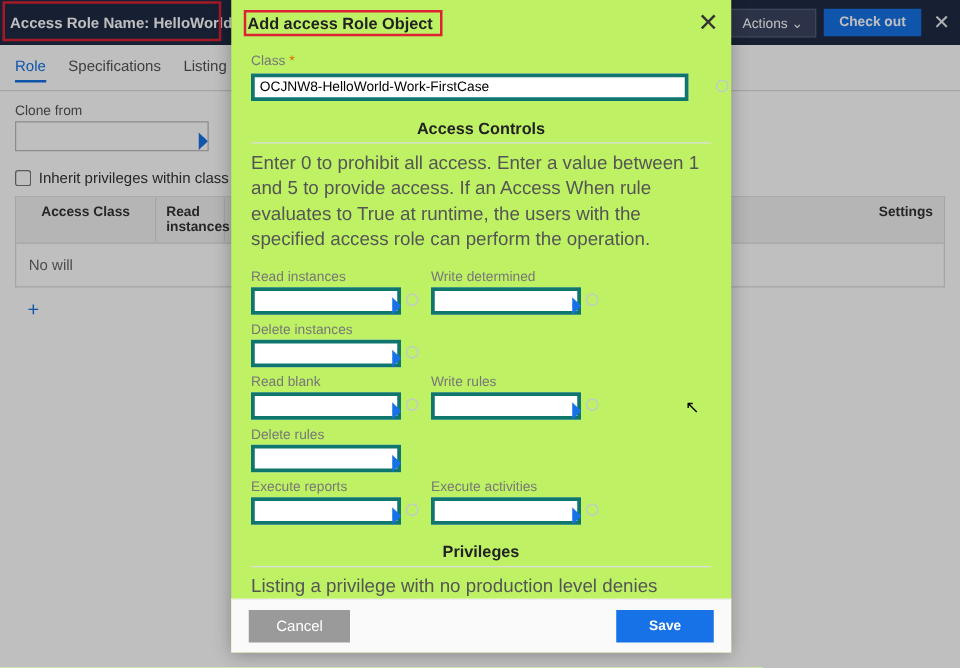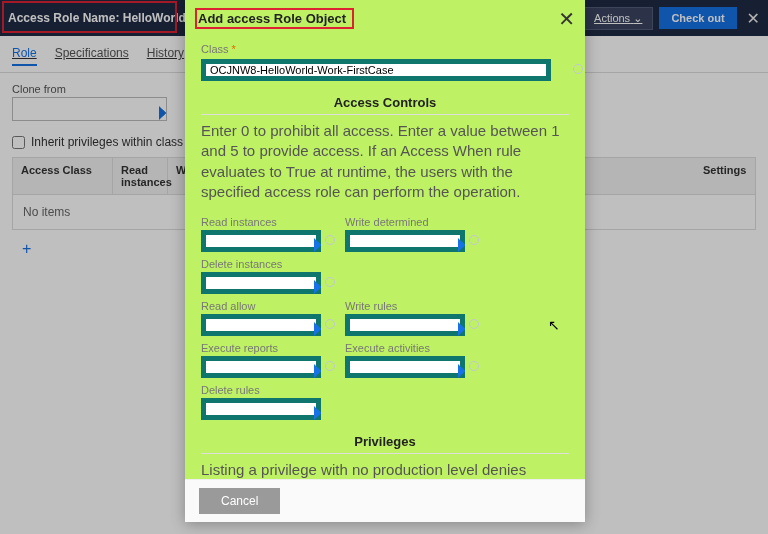--- a/index.html
+++ b/index.html
@@ -8,59 +8,59 @@
   
   .backdrop { position: absolute; inset: 0; background: rgba(0,0,0,0.25); }
   
   
   .page { position: absolute; inset: 0; }
   .header-bar { background: #1f2a44; color: #fff; height: 36px; display: flex; align-items: center; padding: 0 8px; justify-content: space-between; }
   .hdr-left { display: flex; align-items: center; gap: 10px; font-size: 12px; }
   .hdr-title { font-weight: bold; }
   .hdr-sub { opacity: .9; font-size: 11px; }
   .hdr-right { display: flex; align-items: center; gap: 6px; }
-  .btn-dark { background: #3b4560; color: #fff; border: 1px solid #525c78; padding: 4px 10px; font-size: 11px; cursor: pointer; text-decoration: underline; }
+  .btn-dark { background: #3b4560; color: #fff; border: 1px solid #525c78; padding: 4px 10px; font-size: 11px; cursor: pointer; }
   .btn-primary { background: #1672e6; color: #fff; border: none; padding: 5px 12px; font-size: 11px; cursor: pointer; font-weight: bold; }
   .btn-secondary { background: #9a9a9a; color: #fff; border: none; padding: 6px 22px; font-size: 12px; cursor: pointer; }
   .close-x { color: #eee; font-size: 16px; margin-left: 4px; cursor: pointer; }
   .redbox1 { position: absolute; border: 2px solid #d23; top: 1px; left: 2px; width: 175px; height: 32px; }
   
-  .tabs { display: flex; gap: 18px; padding: 6px 12px; border-bottom: 1px solid #ddd; font-size: 12px; text-decoration: underline; }
+  .tabs { display: flex; gap: 18px; padding: 6px 12px; border-bottom: 1px solid #ddd; font-size: 12px; }
   .tab { color: #555; padding: 4px 0; cursor: pointer; }
   .tab.active { color: #1672e6; border-bottom: 2px solid #1672e6; }
   
   .form-area { padding: 10px 12px; }
   .lbl { color: #555; font-size: 11px; margin-bottom: 2px; display: block; }
   .select-like { border: 1px solid #bbb; height: 24px; width: 155px; position: relative; background: #fff; }
   .select-like::after { content: ""; position: absolute; right: 2px; bottom: 2px; border: 5px solid transparent; border-top-color: #1672e6; border-right-color: #1672e6; transform: rotate(45deg); }
   .chk-row { margin: 14px 0 8px; display: flex; align-items: center; gap: 6px; font-size: 12px; color: #333; }
   
   .grid { border: 1px solid #ddd; margin: 6px 0; }
   .grid-head { display: flex; background: #f2f2f2; border-bottom: 1px solid #ddd; }
   .gh { padding: 6px 8px; font-size: 11px; font-weight: bold; border-right: 1px solid #ddd; }
-  .gh.a { width: 100px; }
+  .gh.a { width: 100px; margin-left: 12px; }
   .gh.b { width: 55px; }
   .gh.s { margin-left: auto; width: 60px; border-right: none; }
   .grid-body { padding: 10px; color: #666; font-size: 12px; }
   .plus { color: #1672e6; font-size: 16px; padding: 4px 10px; cursor: pointer; }
   
   
   .modal { position: absolute; top: 0; left: 185px; width: 400px; height: 522px; background: #bef264; box-shadow: 0 2px 14px rgba(0,0,0,.3); display: flex; flex-direction: column; }
   .modal-head { display: flex; justify-content: space-between; align-items: center; padding: 8px 10px; }
   .modal-title-wrap { border: 2px solid #d23; padding: 1px 6px 1px 1px; }
   .modal-title { font-size: 13px; font-weight: bold; color: #222; }
   .modal-close { font-size: 20px; cursor: pointer; color: #333; line-height: 1; }
   .modal-body { flex: 1; overflow-y: auto; padding: 0 16px 10px; position: relative; }
   .modal-foot { display: flex; justify-content: space-between; padding: 8px 14px; border-top: 1px solid #eee; background:#fafafa;gap:32px; }
   
   .sect-h { font-weight: bold; font-size: 13px; color: #222; margin: 14px 0 4px; border-bottom: 1px solid #ddd; padding-bottom: 4px; text-align: center; }
   .help { font-size: 15px; color: #555; line-height: 1.35; margin: 6px 0 8px; }
   .req::after { content: " *"; color: #e06a00; font-size: 11px;}
   .field-label { font-size: 11px; color: #777; margin: 6px 0 2px; display: block; }
-  .input { border: 5px solid #0f766e; height: 22px; width: 100%; font-size: 11px; padding: 2px 4px; }
+  .input { border: 3px solid #0f766e; height: 22px; width: 100%; font-size: 11px; padding: 2px 4px; }
   .input.sp { position: relative; }
   .sp-wrap { position: relative; width: 120px; display: inline-block; }
   .sp-wrap .tri { position: absolute; right: 2px; bottom: 2px; width: 0; height: 0; border: 5px solid transparent; border-top-color: #1672e6; border-right-color: #1672e6; transform: rotate(45deg); }
   .sp-wrap .dot { position: absolute; right: -14px; top: 5px; width: 10px; height: 10px; border: 1px solid #c0c7d4; border-radius: 50%; }
   .row2 { display: flex; gap: 24px; }
   .col { flex: 0 0 auto; }
   .class-wrap { position: relative; margin-top: 4px; }
   .class-wrap .input { width: 350px; }
   .class-wrap .dot { position: absolute; right: -14px; top: 5px; width: 10px; height: 10px; border: 1px solid #c0c7d4; border-radius: 50%; }
   
@@ -87,40 +87,40 @@
       <button class="btn-dark"><span>Actions</span> <span>⌄</span></button>
       <button class="btn-primary">Check out</button>
       <span class="close-x">✕</span>
     </div>
   </div>
   <div class="redbox1"></div>
 
   <div class="tabs">
     <div class="tab active">Role</div>
     <div class="tab">Specifications</div>
-    <div class="tab">History</div>
+    <div class="tab">Listing</div>
   </div>
 
   <div class="form-area">
     <span class="lbl">Clone from</span>
     <div class="select-like"></div>
 
     <div class="chk-row">
       <input type="checkbox" style="">
       <span>Inherit privileges within class hierarc</span>
     </div>
 
     <div class="grid">
       <div class="grid-head">
         <div class="gh a">Access Class</div>
         <div class="gh b">Read instances</div>
         <div class="gh b">Wr ins</div>
         <div class="gh s">Settings</div>
       </div>
-      <div class="grid-body">No items</div>
+      <div class="grid-body">No will</div>
     </div>
     <div class="plus">+</div>
   </div>
 </div>
 
 <div class="backdrop"></div>
 
 <div class="modal">
   <div class="modal-head">
     <span class="modal-title-wrap">
@@ -152,54 +152,55 @@
 
     <div class="row2">
       <div class="col">
         <span class="field-label">Delete instances</span>
         <span class="sp-wrap"><input class="input sp" style=""><span class="tri"></span><span class="dot"></span></span>
       </div>
     </div>
 
     <div class="row2">
       <div class="col">
-        <span class="field-label">Read allow</span>
+        <span class="field-label">Read blank</span>
         <span class="sp-wrap"><input class="input sp" style=""><span class="tri"></span><span class="dot"></span></span>
       </div>
       <div class="col">
         <span class="field-label">Write rules</span>
-        <span class="sp-wrap"><input class="input sp" style=""><span class="tri"></span><span class="dot"></span></span>
-      </div>
-    </div>
-
-    <div class="row2">
-      <div class="col">
-        <span class="field-label">Execute reports</span>
-        <span class="sp-wrap"><input class="input sp" style=""><span class="tri"></span><span class="dot"></span></span>
-      </div>
-      <div class="col">
-        <span class="field-label">Execute activities</span>
         <span class="sp-wrap"><input class="input sp" style=""><span class="tri"></span><span class="dot"></span></span>
       </div>
     </div>
 
     <div class="row2">
       <div class="col">
         <span class="field-label">Delete rules</span>
         <span class="sp-wrap"><input class="input sp" style=""><span class="tri"></span></span>
+      </div>
+    </div>
+
+    <div class="row2">
+      <div class="col">
+        <span class="field-label">Execute reports</span>
+        <span class="sp-wrap"><input class="input sp" style=""><span class="tri"></span><span class="dot"></span></span>
+      </div>
+      <div class="col">
+        <span class="field-label">Execute activities</span>
+        <span class="sp-wrap"><input class="input sp" style=""><span class="tri"></span><span class="dot"></span></span>
       </div>
     </div>
 
     <div class="sect-h">Privileges</div>
     <div class="help">Listing a privilege with no production level denies access to users with this role, unless the "Inherit privileges within class hierarchy" checkbox is selected for this role. With privilege inheritance, a blank production level will allow access to be determined in an ancestor class.</div>
     <div class="priv-head">
       
       
     </div>
 
   </div>
 
   <div class="modal-foot">
     <button class="btn-secondary">Cancel</button>
+    <button class="btn-primary" style="padding:6px 26px">Save</button>
   </div>
 </div>
 
 <div class="cursor-img">↖</div>
 
 </body></html>

